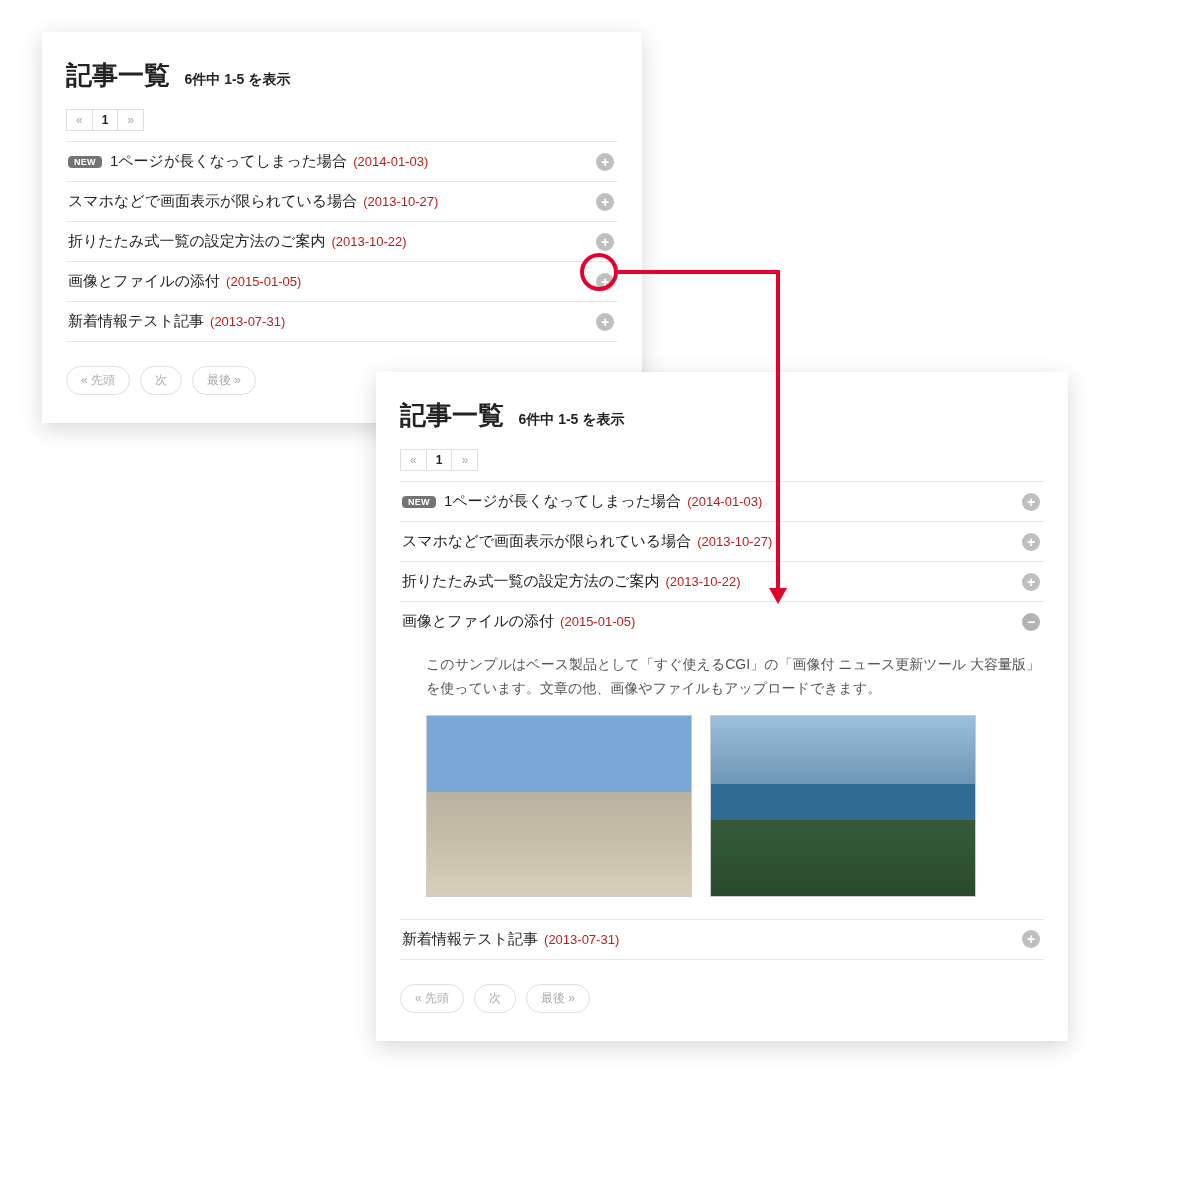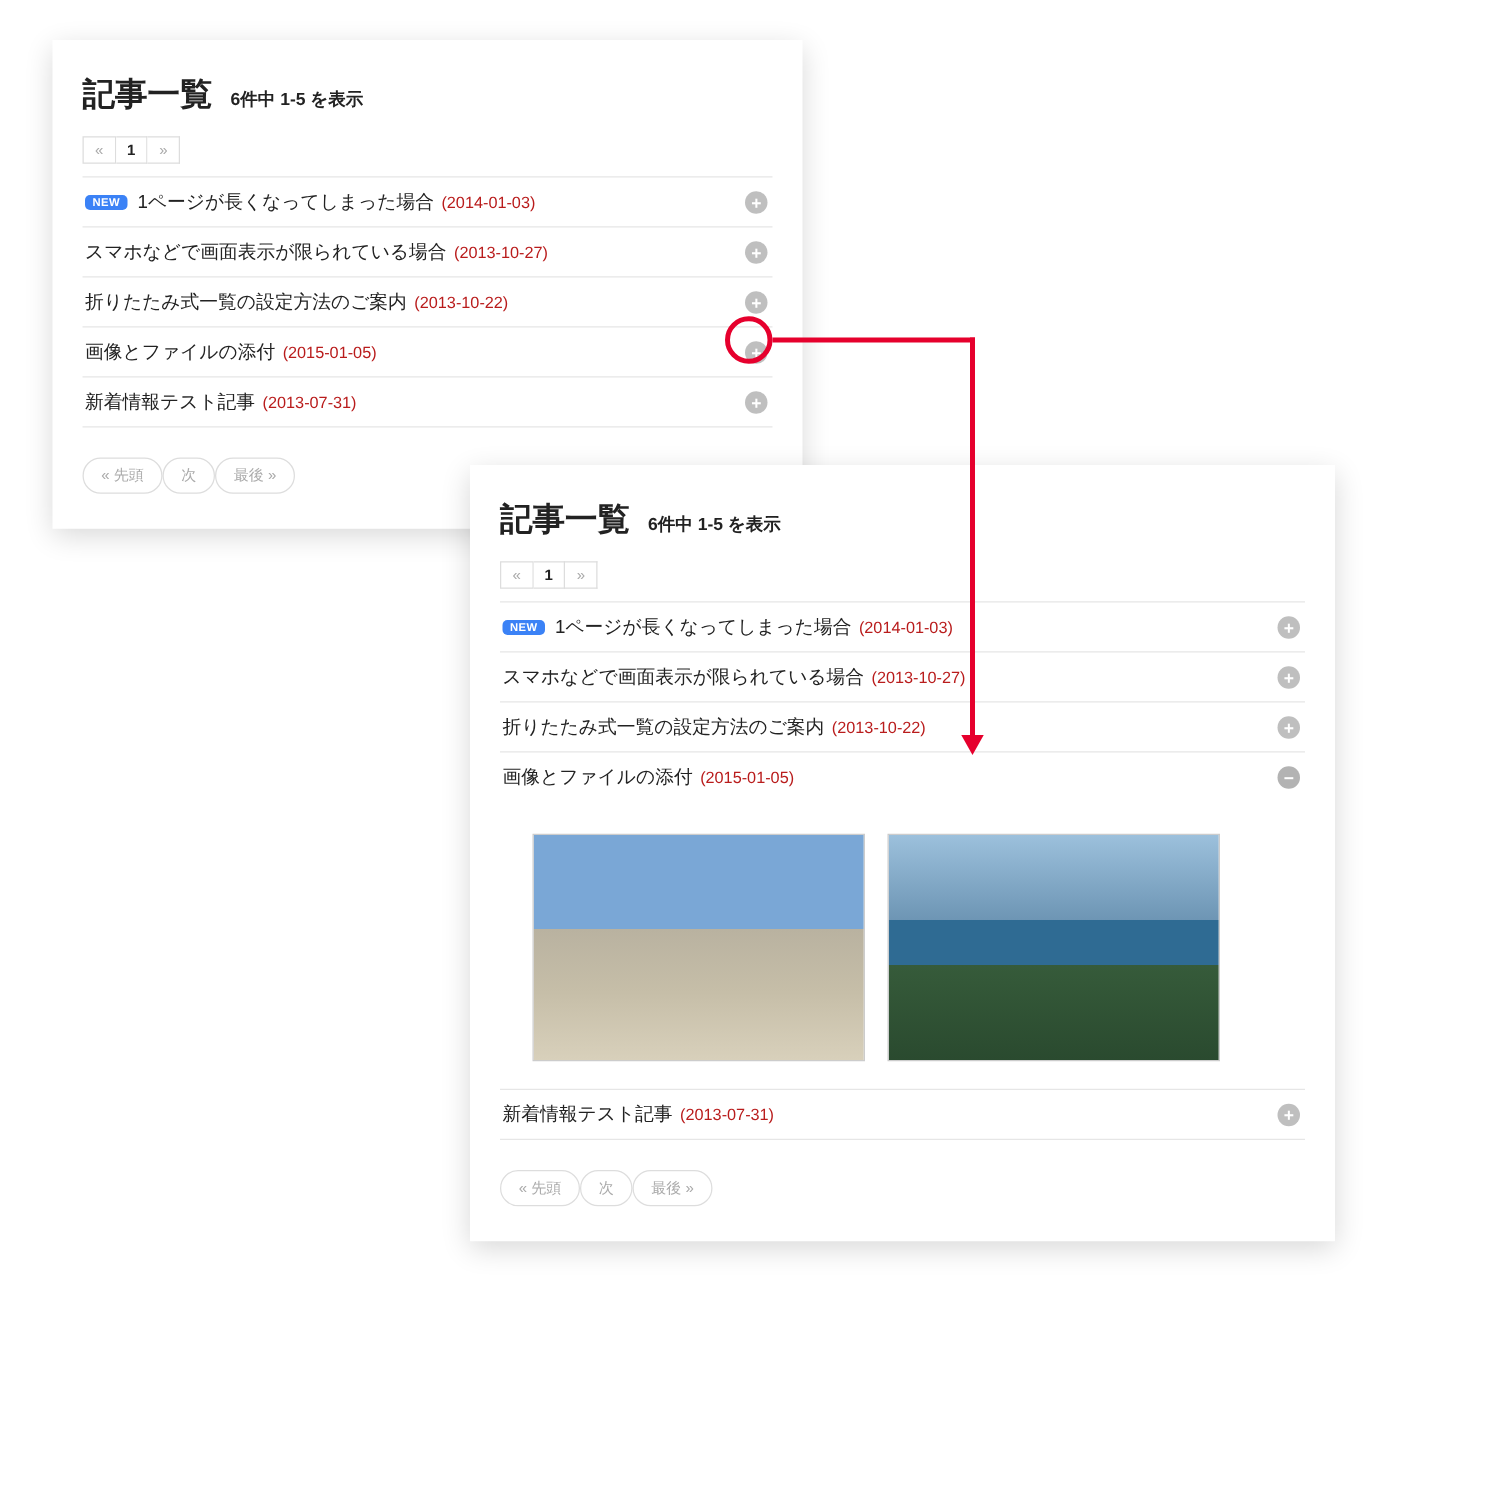--- a/index.html
+++ b/index.html
@@ -9,31 +9,31 @@
   .panel.large{left:376px;top:372px;width:692px;}
   .hdr{margin:0 0 16px 0;}
   .hdr .ttl{font-size:26px;font-weight:700;}
   .hdr .cnt{font-size:14px;font-weight:700;margin-left:10px;}
   .pgn{display:inline-flex;border-radius:2px;margin-bottom:10px;}
   .pgn .cell{border:1px solid #ddd;padding:3px 9px;font-size:12px;color:#aaa;background:#fff;}
   .pgn .cell.cur{color:#222;font-weight:700;}
   .pgn .cell + .cell{border-left:none;}
   .list{border-top:1px solid #e6e6e6;}
   .row{border-bottom:1px solid #e6e6e6;padding:10px 4px 10px 2px;display:flex;align-items:center;position:relative;}
-  .row .badge{background:#3b82f6;color:#fff;font-size:9px;font-weight:700;padding:1px 6px;border-radius:4px;margin-right:8px;letter-spacing:0.3px;}
+  .row .badge{background:#737373;color:#fff;font-size:9px;font-weight:700;padding:1px 6px;border-radius:4px;margin-right:8px;letter-spacing:0.3px;}
   .row .title{font-size:15px;font-weight:400;}
   .row .date{font-size:13px;color:#b91c1c;margin-left:6px;}
   .row .exp{margin-left:auto;width:18px;height:18px;border-radius:50%;background:#bfbfbf;display:flex;align-items:center;justify-content:center;color:#fff;font-size:14px;font-weight:700;line-height:1;}
   .row .exp.minus{background:#b3b3b3;}
   .content{padding:12px 0 22px 26px;font-size:14px;color:#555;border-bottom:1px solid #e6e6e6;line-height:1.7;}
   .imgs{display:flex;gap:18px;margin-top:14px;}
   .ph{width:264px;height:180px;border:1px solid #ccc;background:#88a;}
   .ph.rock{background:linear-gradient(#7aa7d6 0%,#7aa7d6 42%,#b9b2a0 42%,#c6bea8 70%,#d8d0bb 100%);}
   .ph.sea{background:linear-gradient(#9cc0dc 0%,#6d95b4 38%,#2f6b93 38%,#2f6b93 58%,#365b3a 58%,#2a4a2f 100%);}
-  .nav{margin-top:24px;display:flex;}
+  .nav{margin-top:24px;display:flex;gap:10px;}
   .nav .btn{border:1px solid #ddd;border-radius:18px;padding:5px 14px;font-size:12px;color:#aaa;background:#fff;}
   
   .ann-circle{position:absolute;border:4px solid #e6002d;border-radius:50%;width:38px;height:38px;box-sizing:border-box;}
   .ann-line{position:absolute;background:#e6002d;}
   .ann-head{position:absolute;width:0;height:0;border-left:9px solid transparent;border-right:9px solid transparent;border-top:16px solid #e6002d;}
 </style>
 </head>
 <body>
 <div class="stage">
 
@@ -108,20 +108,21 @@
       <span class="title">折りたたみ式一覧の設定方法のご案内</span>
       <span class="date">(2013-10-22)</span>
       <span class="exp">+</span>
     </div>
     <div class="row" style="border-bottom:none">
       <span class="title">画像とファイルの添付</span>
       <span class="date">(2015-01-05)</span>
       <span class="exp minus">−</span>
     </div>
     <div class="content">
+      <div>このサンプルはベース製品として「すぐ使えるCGI」の「画像付 ニュース更新ツール 大容量版」を使っています。文章の他、画像やファイルもアップロードできます。</div>
       <div class="imgs">
         <div class="ph rock"></div>
         <div class="ph sea"></div>
       </div>
     </div>
     <div class="row">
       <span class="title">新着情報テスト記事</span>
       <span class="date">(2013-07-31)</span>
       <span class="exp">+</span>
     </div>

